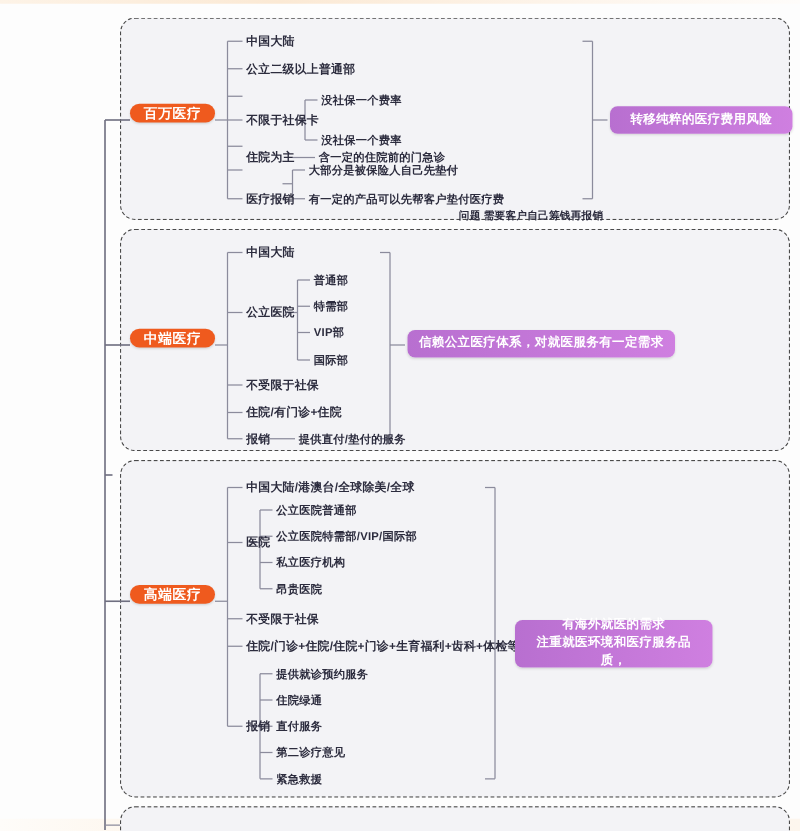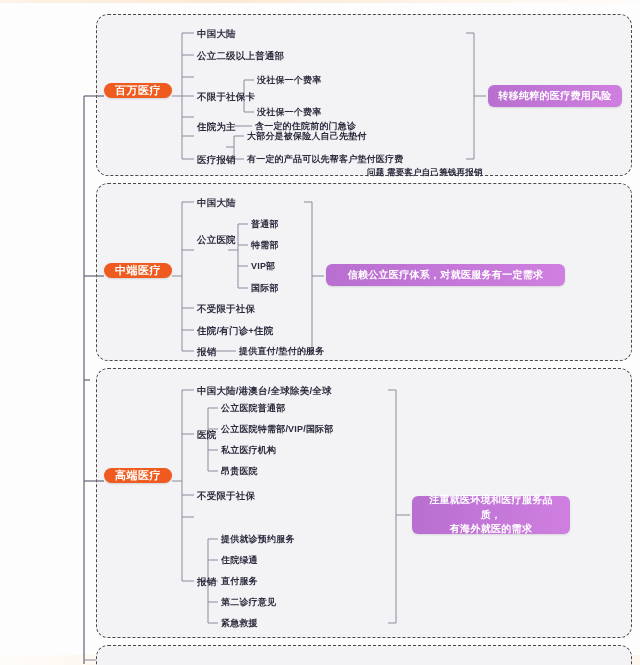--- a/index.html
+++ b/index.html
@@ -81,22 +81,22 @@
     font-size: 10px;
     font-weight: bold;
     letter-spacing: 0.3px;
     display: flex; align-items: center; justify-content: center;
     text-align: center;
     padding: 3px 8px;
     line-height: 1.45;
     box-shadow: 0 1px 2px rgba(0,0,0,0.12);
     z-index: 4;
   }
-  #callout-1 { left: 488px; top: 85px;  width: 134px; height: 22px; }
-  #callout-2 { left: 326px; top: 264px; width: 239px; height: 22px; }
+  #callout-1 { left: 488px; top: 85px;  width: 146px; height: 22px; }
+  #callout-2 { left: 326px; top: 264px; width: 214px; height: 22px; }
   #callout-3 { left: 412px; top: 496px; width: 158px; height: 38px; }
 
   
   .leaf {
     position: absolute;
     font-size: 9.5px;
     color: #2c2c3e;
     font-weight: bold;
     white-space: nowrap;
     letter-spacing: 0.2px;
@@ -216,55 +216,56 @@
 
 
   <div class="cat-node" id="cat-1">百万医疗</div>
   <div class="cat-node" id="cat-2">中端医疗</div>
   <div class="cat-node" id="cat-3">高端医疗</div>
 
   <div class="callout" id="callout-1">转移纯粹的医疗费用风险</div>
   <div class="callout" id="callout-2">信赖公立医疗体系，对就医服务有一定需求</div>
   <div class="callout" id="callout-3">
     <div>
+      <div>有海外就医的需求</div>
       <div>注重就医环境和医疗服务品质，</div>
-      <div>有海外就医的需求</div>
     </div>
   </div>
 
   <div class="leaf lv2" style="left:197px; top:29px;">中国大陆</div>
   <div class="leaf lv2" style="left:197px; top:51px;">公立二级以上普通部</div>
   <div class="leaf lv2" style="left:197px; top:92px;">不限于社保卡</div>
   <div class="leaf lv3" style="left:257px; top:76px;">没社保一个费率</div>
   <div class="leaf lv3" style="left:257px; top:108px;">没社保一个费率</div>
   <div class="leaf lv2" style="left:197px; top:122px;">住院为主</div>
   <div class="leaf lv3" style="left:255px; top:122px;">含一定的住院前的门急诊</div>
   <div class="leaf lv2" style="left:197px; top:155px;">医疗报销</div>
   <div class="leaf lv3" style="left:247px; top:132px;">大部分是被保险人自己先垫付</div>
   <div class="leaf lv4" style="left:367px; top:132px;margin-top:36px;">问题 需要客户自己筹钱再报销</div>
   <div class="leaf lv3" style="left:247px; top:155px;">有一定的产品可以先帮客户垫付医疗费</div>
 
   <div class="leaf lv2" style="left:197px; top:198px;">中国大陆</div>
-  <div class="leaf lv2" style="left:197px; top:236px;font-family:Liberation Mono, monospace;">公立医院</div>
+  <div class="leaf lv2" style="left:197px; top:246px;">公立医院</div>
   <div class="leaf lv3" style="left:251px; top:220px;">普通部</div>
   <div class="leaf lv3" style="left:251px; top:241px;">特需部</div>
   <div class="leaf lv3" style="left:251px; top:262px;">VIP部</div>
   <div class="leaf lv3" style="left:251px; top:284px;">国际部</div>
   <div class="leaf lv2" style="left:197px; top:304px;">不受限于社保</div>
   <div class="leaf lv2" style="left:197px; top:326px;">住院/有门诊+住院</div>
   <div class="leaf lv2" style="left:197px; top:347px;">报销</div>
   <div class="leaf lv3" style="left:239px; top:347px;">提供直付/垫付的服务</div>
 
   <div class="leaf lv2" style="left:197px; top:386px;">中国大陆/港澳台/全球除美/全球</div>
   <div class="leaf lv2" style="left:197px; top:430px;">医院</div>
   <div class="leaf lv3" style="left:221px; top:404px;">公立医院普通部</div>
   <div class="leaf lv3" style="left:221px; top:425px;">公立医院特需部/VIP/国际部</div>
   <div class="leaf lv3" style="left:221px; top:446px;">私立医疗机构</div>
   <div class="leaf lv3" style="left:221px; top:467px;">昂贵医院</div>
   <div class="leaf lv2" style="left:197px; top:491px;">不受限于社保</div>
+  <div class="leaf lv2" style="left:197px; top:513px;">住院/门诊+住院/住院+门诊+生育福利+齿科+体检等</div>
   <div class="leaf lv2" style="left:197px; top:577px;">报销</div>
   <div class="leaf lv3" style="left:221px; top:535px;">提供就诊预约服务</div>
   <div class="leaf lv3" style="left:221px; top:556px;">住院绿通</div>
   <div class="leaf lv3" style="left:221px; top:577px;">直付服务</div>
   <div class="leaf lv3" style="left:221px; top:598px;">第二诊疗意见</div>
   <div class="leaf lv3" style="left:221px; top:619px;">紧急救援</div>
 
 </div>
 
 </body></html>

